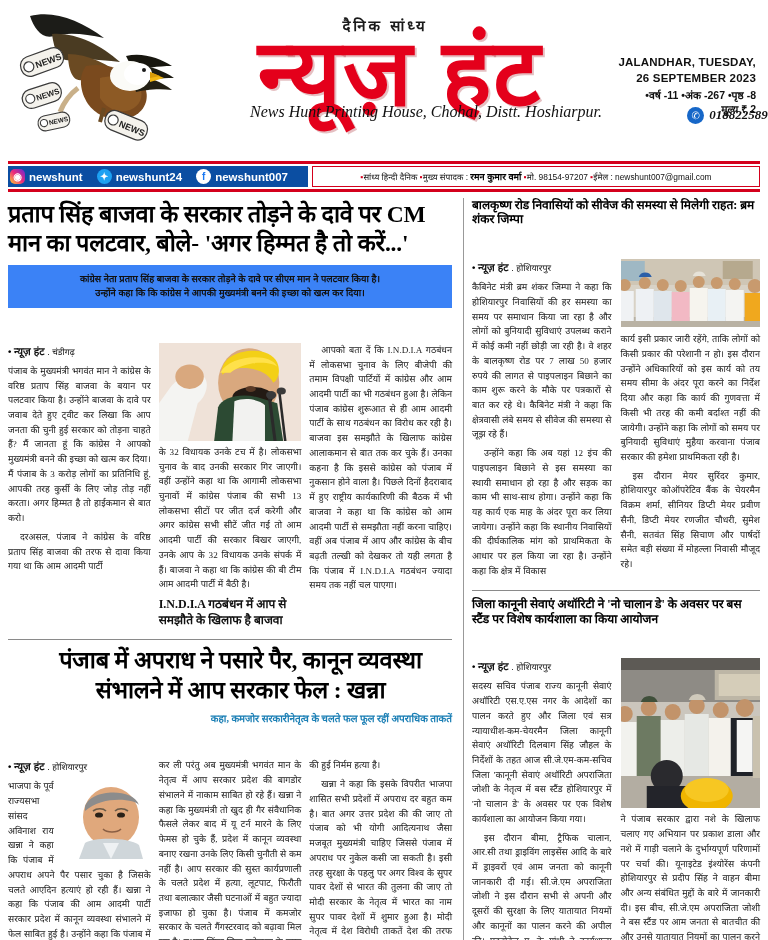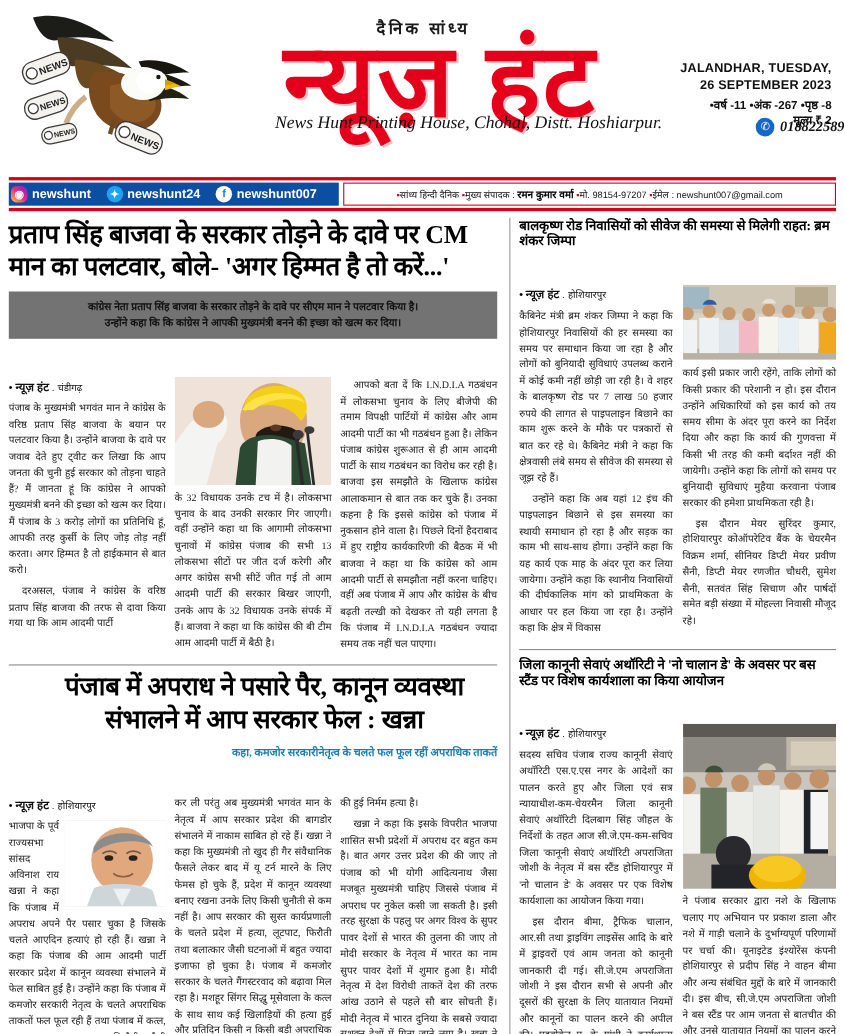--- a/index.html
+++ b/index.html
@@ -158,21 +158,21 @@
   h2.hl2 {
     font-family: "Liberation Serif", serif;
     font-weight: bold;
     font-size: 12px;
     line-height: 1.24;
     margin: 0 0 4px;
     text-align: left;
     color: #000;
   }
   .deck {
-    background: #737373;
+    background: #3b82f6;
     font-family: "Liberation Sans", sans-serif;
     font-size: 9.4px;
     font-weight: bold;
     line-height: 1.55;
     text-align: center;
     padding: 7px 14px;
     margin-bottom: 7px;
   }
   .subdeck {
     text-align: right;
@@ -360,20 +360,21 @@
                 <path d="M74 58 C84 54 98 56 104 62 L104 98 L72 98 Z" fill="#f2f2f0"></path>
                 <path d="M10 46 C22 30 36 28 44 34 C50 40 46 54 38 60 L28 98 L0 98 L0 60 Z" fill="#f4f4f2"></path>
                 <ellipse cx="30" cy="34" rx="14" ry="12" fill="#d9a87e"></ellipse>
                 <path d="M108 52 L114 98" stroke="#2a2a2a" stroke-width="3"></path>
                 <ellipse cx="110" cy="52" rx="5" ry="4" fill="#3a3a3a"></ellipse>
                 <path d="M118 48 L124 98" stroke="#2a2a2a" stroke-width="2.5"></path>
                 <ellipse cx="120" cy="48" rx="4.5" ry="3.5" fill="#3a3a3a"></ellipse>
               </svg>
             </div>
             <p class="ptext">के 32 विधायक उनके टच में है। लोकसभा चुनाव के बाद उनकी सरकार गिर जाएगी। वहीं उन्होंने कहा था कि आगामी लोकसभा चुनावों में कांग्रेस पंजाब की सभी 13 लोकसभा सीटों पर जीत दर्ज करेगी और अगर कांग्रेस सभी सीटें जीत गई तो आम आदमी पार्टी की सरकार बिखर जाएगी, उनके आप के 32 विधायक उनके संपर्क में हैं। बाजवा ने कहा था कि कांग्रेस की बी टीम आम आदमी पार्टी में बैठी है।</p>
+            <div class="subhead">I.N.D.I.A गठबंधन में आप से समझौते के खिलाफ है बाजवा</div>
           </div>
           <div class="col">
             <p class="ptext indent">आपको बता दें कि I.N.D.I.A गठबंधन में लोकसभा चुनाव के लिए बीजेपी की तमाम विपक्षी पार्टियों में कांग्रेस और आम आदमी पार्टी का भी गठबंधन हुआ है। लेकिन पंजाब कांग्रेस शुरूआत से ही आम आदमी पार्टी के साथ गठबंधन का विरोध कर रही है। बाजवा इस समझौते के खिलाफ कांग्रेस आलाकमान से बात तक कर चुके हैं। उनका कहना है कि इससे कांग्रेस को पंजाब में नुकसान होने वाला है। पिछले दिनों हैदराबाद में हुए राष्ट्रीय कार्यकारिणी की बैठक में भी बाजवा ने कहा था कि कांग्रेस को आम आदमी पार्टी से समझौता नहीं करना चाहिए। वहीं अब पंजाब में आप और कांग्रेस के बीच बढ़ती तल्खी को देखकर तो यही लगता है कि पंजाब में I.N.D.I.A गठबंधन ज्यादा समय तक नहीं चल पाएगा।</p>
           </div>
         </div>
       </div>
 
       <hr class="hr-sep">
 
       <div>

